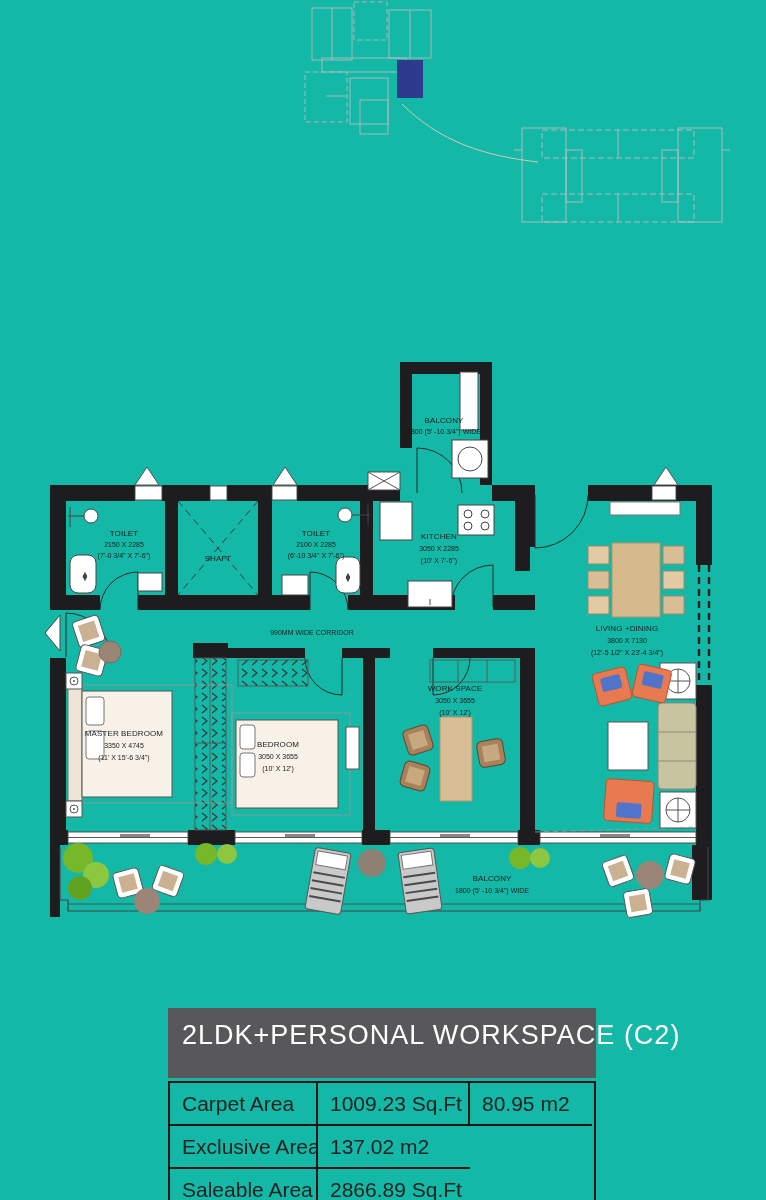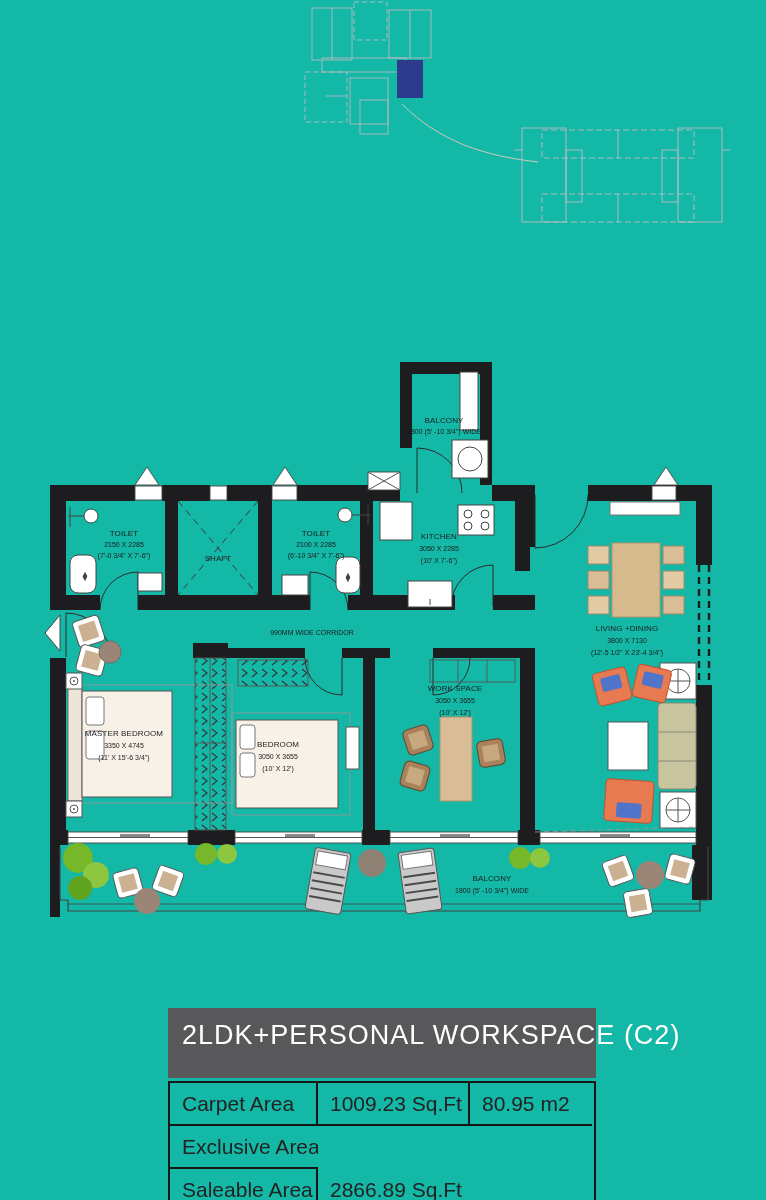--- a/index.html
+++ b/index.html
@@ -431,20 +431,21 @@
   <div class="summary">
     <div class="summary-title">2LDK+PERSONAL WORKSPACE (C2)</div>
     <div class="summary-grid">
       <div class="summary-row">
         <div>Carpet Area</div>
         <div>1009.23 Sq.Ft</div>
         <div>80.95 m2</div>
       </div>
       <div class="summary-row">
         <div>Exclusive Area</div>
+        <div>137.02 m2</div>
       </div>
       <div class="summary-row">
         <div>Saleable Area</div>
         <div>2866.89 Sq.Ft</div>
       </div>
     </div>
   </div>
 
 </div>
 

